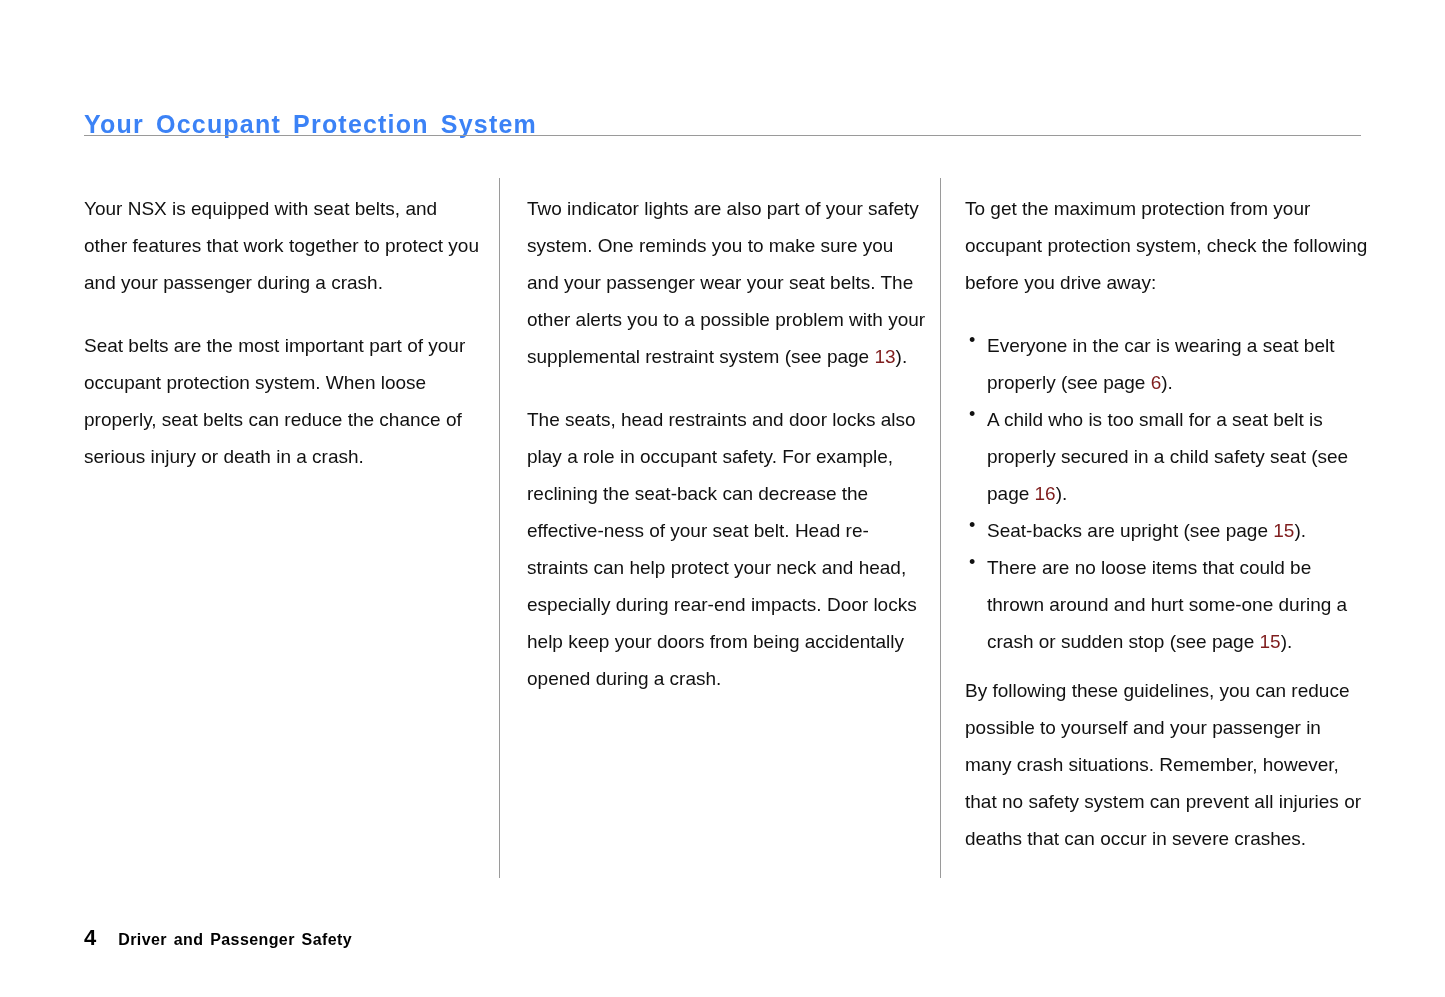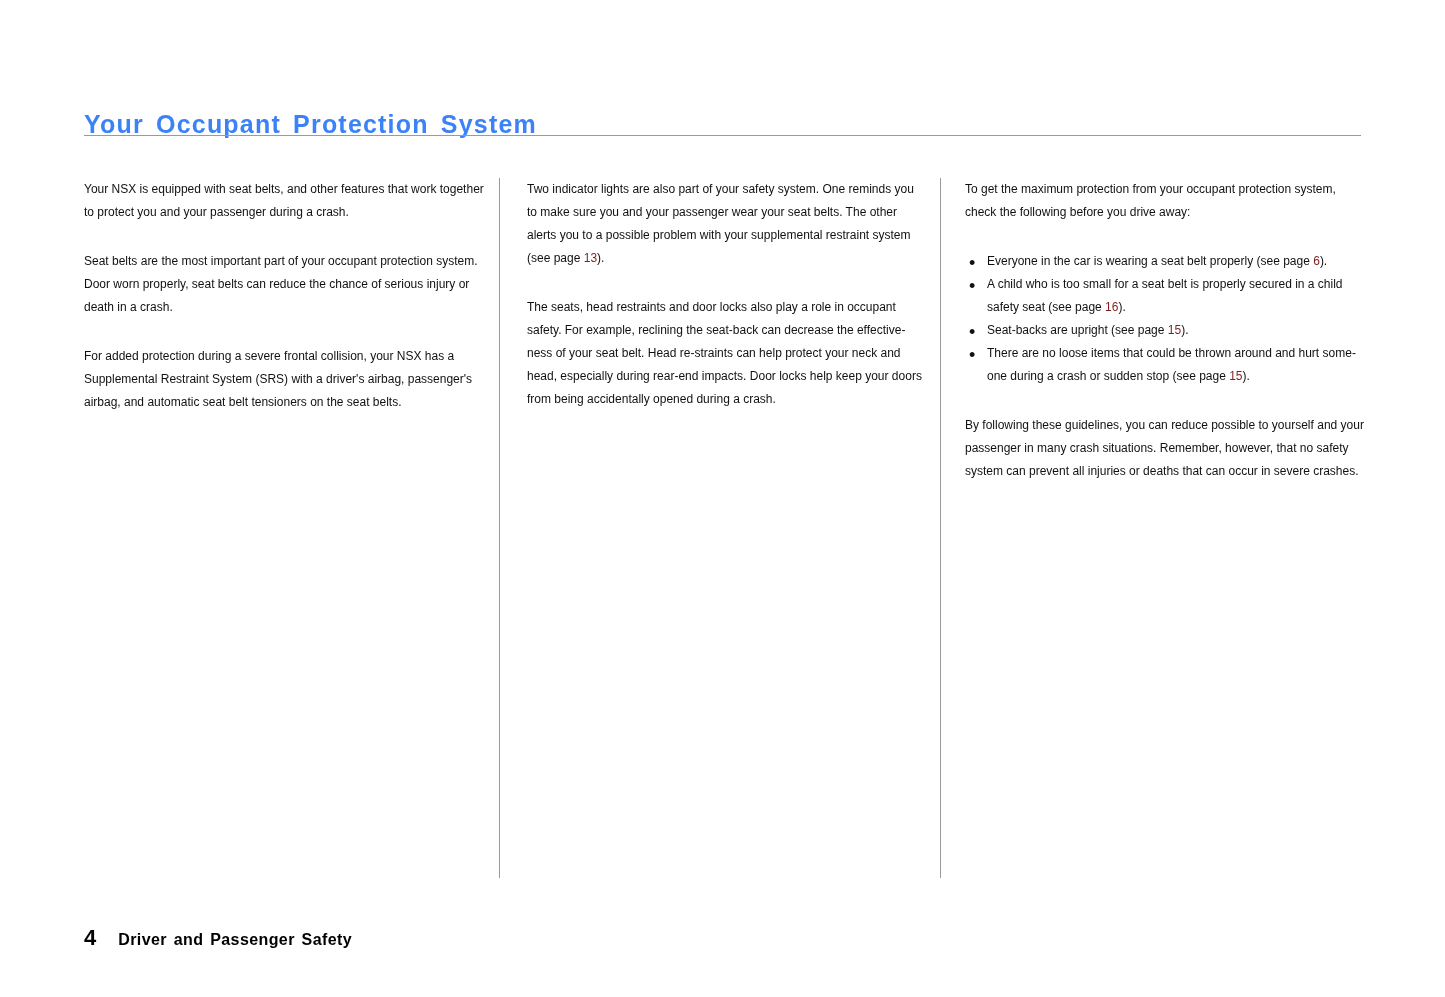--- a/index.html
+++ b/index.html
@@ -41,43 +41,43 @@
   }
   .columns {
     position: absolute;
     left: 84px;
     top: 178px;
     width: 1285px;
     height: 700px;
   }
   .col {
     position: absolute;
-    top: 0;
-    font-size: 12px;
-    line-height: 23px;
+    top: 12px;
+    font-size: 19px;
+    line-height: 37px;
     color: #111;
   }
   .col-1 { left: 0px;   width: 400px; }
   .col-2 { left: 443px; width: 400px; }
   .col-3 { left: 881px; width: 404px; }
   .vrule {
     position: absolute;
     top: 0;
     width: 1px;
     height: 700px;
     background: #9a9a9a;
   }
   .vrule-1 { left: 415px; }
   .vrule-2 { left: 856px; }
   p.para {
     margin: 0 0 26px 0;
   }
   ul.checklist {
     list-style: none;
-    margin: 0 0 26px 0;
+    margin: 0 0 12px 0;
     padding: 0;
   }
   ul.checklist li {
     position: relative;
     padding-left: 22px;
     margin: 0;
   }
   ul.checklist li:before {
     content: "\2022";
     position: absolute;
@@ -116,22 +116,21 @@
   <h1 class="page-title">Your Occupant Protection System</h1>
   <div class="title-rule"></div>
 
   <div class="columns">
 
     <div class="vrule vrule-1"></div>
     <div class="vrule vrule-2"></div>
 
     <div class="col col-1">
       <p class="para">Your NSX is equipped with seat belts, and other features that work together to protect you and your passenger during a crash.</p>
-      <p class="para">Seat belts are the most important part of your occupant protection system. Door worn properly, seat belts can reduce the chance of serious injury or death in a crash.</p>
-      <p class="para">For added protection during a severe frontal collision, your NSX has a Supplemental Restraint System (SRS) with a driver's airbag, passenger's airbag, and automatic seat belt tensioners on the seat belts.</p>
+      <p class="para">Seat belts are the most important part of your occupant protection system. When loose properly, seat belts can reduce the chance of serious injury or death in a crash.</p>
     </div>
 
     <div class="col col-2">
       <p class="para"><span>Two indicator lights are also part of your safety system. One reminds you to make sure you and your passenger wear your seat belts. The other alerts you to a possible problem with your supplemental restraint system (see page </span><span class="pageref">13</span><span>).</span></p>
       <p class="para">The seats, head restraints and door locks also play a role in occupant safety. For example, reclining the seat-back can decrease the effective-ness of your seat belt. Head re-straints can help protect your neck and head, especially during rear-end impacts. Door locks help keep your doors from being accidentally opened during a crash.</p>
     </div>
 
     <div class="col col-3">
       <p class="para">To get the maximum protection from your occupant protection system, check the following before you drive away:</p>
       <ul class="checklist">

